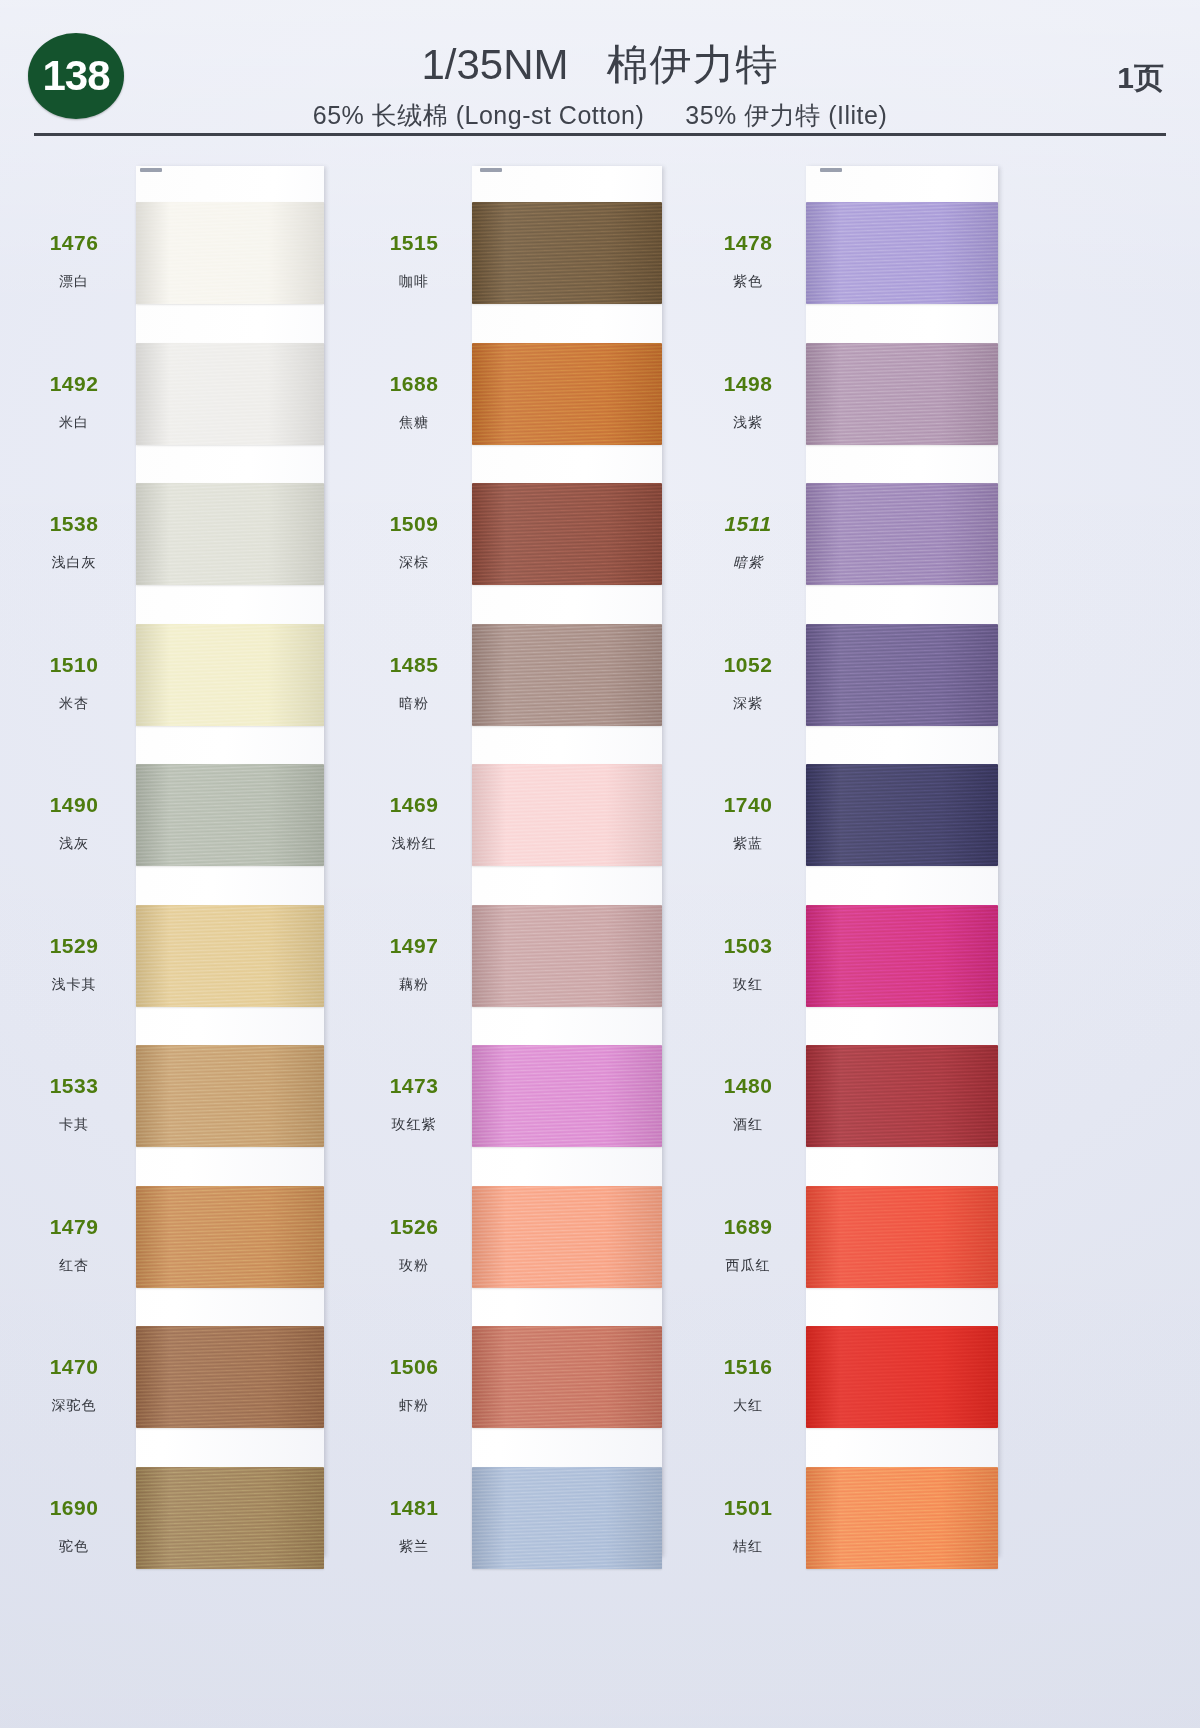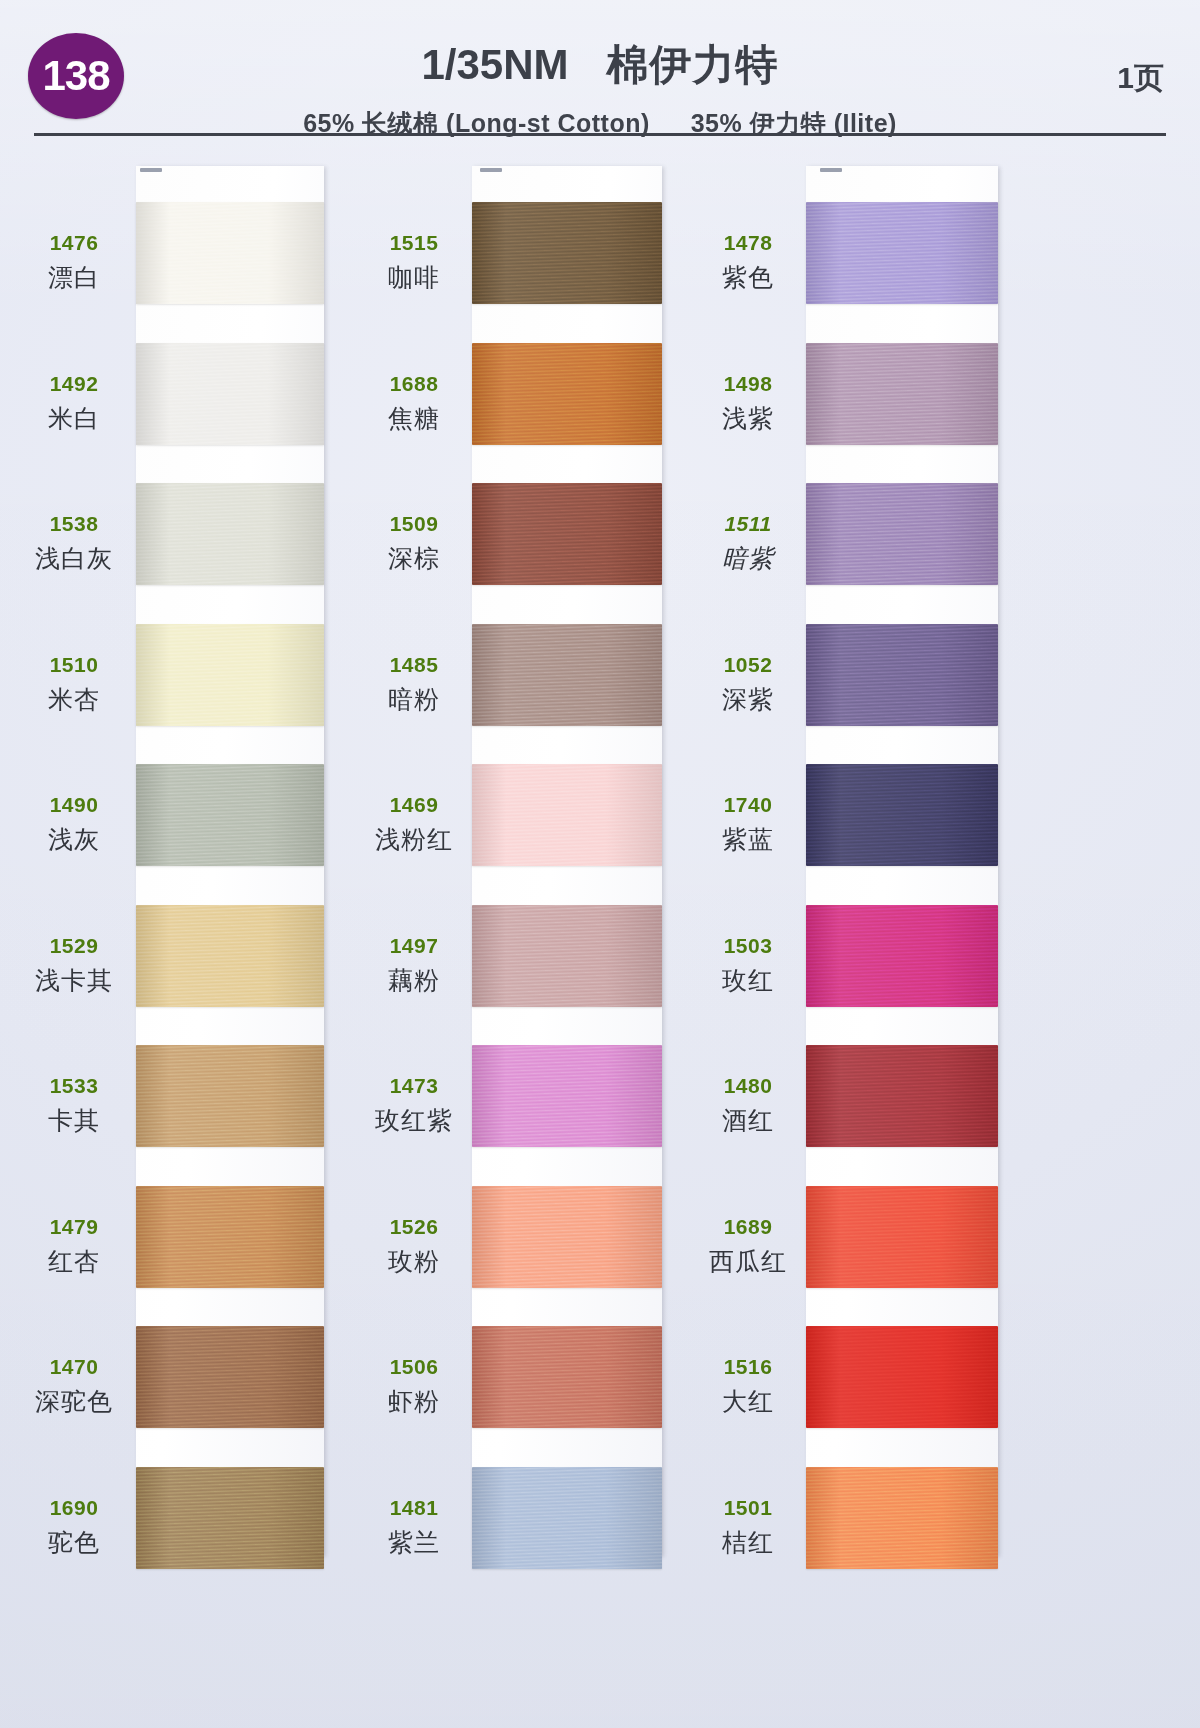--- a/index.html
+++ b/index.html
@@ -36,53 +36,52 @@
     left: 0; right: 0; top: 0;
     height: 140px;
   }
   .badge {
     position: absolute;
     left: 28px;
     top: 33px;
     width: 96px;
     height: 86px;
     border-radius: 50%;
-    background: #701a75;
+    background: #14532d;
     color: #ffffff;
     font-size: 42px;
     font-weight: bold;
     letter-spacing: -1px;
     display: flex;
     align-items: center;
     justify-content: center;
     box-shadow: 0 1px 2px rgba(0,0,0,0.25);
   }
   .title-block {
     position: absolute;
     left: 150px;
     right: 150px;
     top: 42px;
     text-align: center;
   }
   .title-main {
     font-size: 42px;
-    font-weight: bold;
+    font-weight: normal;
     color: #3c4049;
     letter-spacing: 1px;
     line-height: 1.08;
     white-space: nowrap;
   }
   .title-main .nm { letter-spacing: 0px; }
   .title-sub {
-    margin-top: 20px;
+    margin-top: 12px;
     font-size: 25px;
     color: #3f434c;
     white-space: nowrap;
     letter-spacing: 0.5px;
-    font-weight: bold;
   }
   .title-sub .gap { display: inline-block; width: 26px; }
   .page-no {
     position: absolute;
     right: 36px;
     top: 58px;
     font-size: 30px;
     font-weight: bold;
     color: #3c4049;
   }
@@ -150,24 +149,24 @@
   }
   .col-1 .label, .col-2 .label { left: 10px; }
   .col-3 .label { left: 4px; }
   .code {
     font-size: 21px;
     font-weight: bold;
     color: #4d7c0f;
     letter-spacing: 0.5px;
   }
   .cname {
-    font-size: 25px;
+    font-size: 14px;
     color: #33363d;
     letter-spacing: 1px;
-    margin-top: 6px;
+    margin-top: 17px;
   }
   .yarn {
     position: absolute;
     top: 0;
     height: 102px;
     width: 188px;
     border-radius: 1px;
     box-shadow: 0 1px 2px rgba(0,0,0,0.10);
     background-repeat: repeat;
     background-size: 100% 4px;

